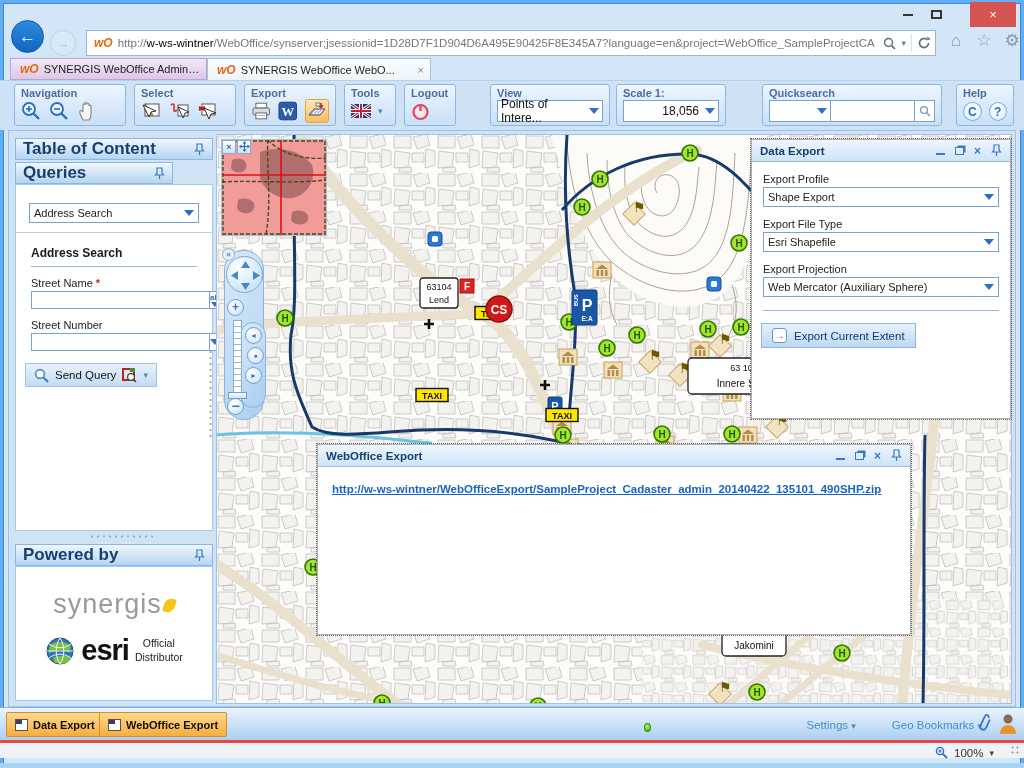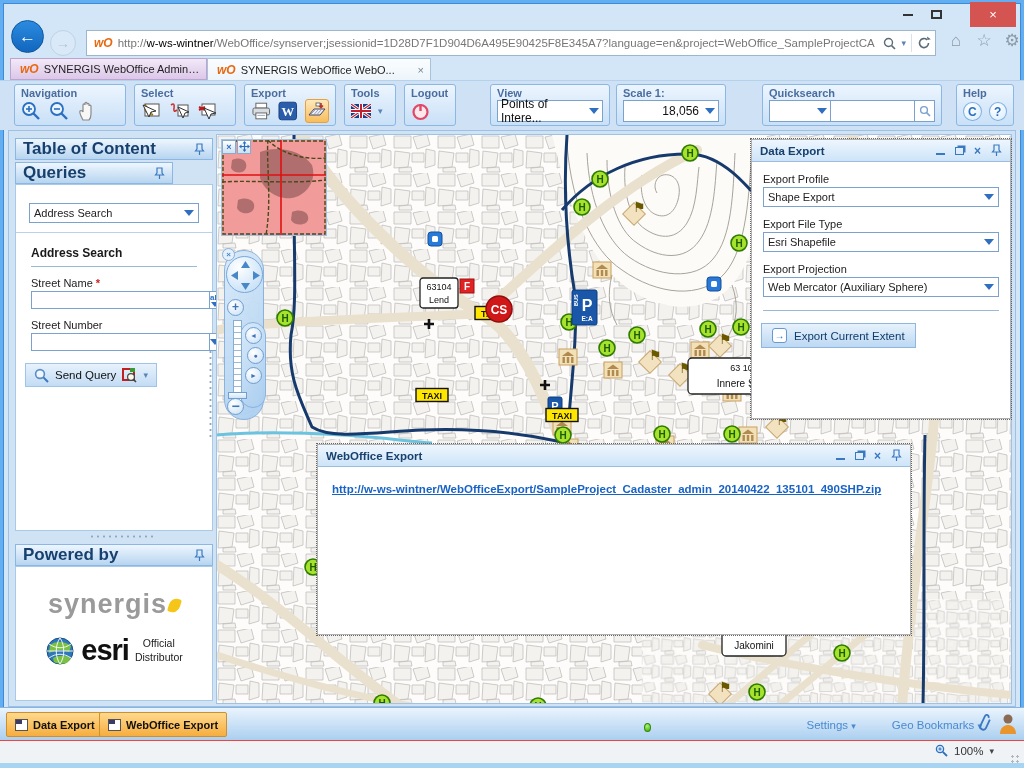--- a/index.html
+++ b/index.html
@@ -79,21 +79,21 @@
           align-items:center; justify-content:center; line-height:1; }
   .ab { color:#2a6fc0; font-size:8px; font-weight:bold; }
   .tri-dn { width:0; height:0; border-left:5px solid transparent; border-right:5px solid transparent; border-top:6px solid #2f6fc0; }
   .sendq { margin:12px 0 0 9px; display:inline-flex; align-items:center; gap:6px; height:24px; padding:0 8px;
            background:linear-gradient(#e7f2fc,#c3dcf4); border:1px solid #9ec4e8; font-size:11.5px; color:#111; }
   .dots-h { position:absolute; left:80px; top:403px; width:64px; height:5px;
             background-image:radial-gradient(circle,#8fa8c0 1px,transparent 1.2px); background-size:6px 5px; }
   .dots-v { position:absolute; left:199px; top:218px; width:5px; height:90px;
             background-image:radial-gradient(circle,#8fa8c0 1px,transparent 1.2px); background-size:5px 6px; }
 
-  .synergis { font-size:27px; color:#9a9a9a; letter-spacing:1px; position:relative;font-weight:bold; }
+  .synergis { font-size:27px; color:#9a9a9a; letter-spacing:1px; position:relative; }
   .leaf { display:inline-block; width:11px; height:15px; background:#f5c518; border-radius:8px 2px 8px 2px; transform:rotate(18deg); margin-left:2px; }
   .esrirow { display:flex; align-items:center; justify-content:center; gap:6px; margin-top:14px; }
   .esri-word { font-size:29px; font-weight:bold; color:#111; letter-spacing:-1px; }
   .esri-sub { font-size:10.5px; color:#222; line-height:1.25; }
 
   
   .map-box { position:absolute; left:207px; top:3px; width:796px; height:570px; background:#fdfcfa;
              border:1px solid #9fc2e6; overflow:hidden; }
   .ovmap { position:absolute; left:4px; top:4px; width:106px; height:97px; border:1px solid #9ec4e8; background:#f29b9b; }
   .ovbtn { position:absolute; width:14px; height:14px; background:linear-gradient(#ffffff,#cfe0f0);
@@ -144,21 +144,21 @@
           background:linear-gradient(#ffd98e,#f6ad3e); border:1px solid #cf8f2e; border-radius:2px;
           font-weight:bold; font-size:11px; color:#111; }
   .winic { width:13px; height:12px; background:#fff; border:1px solid #555; position:relative; }
   .winic::before { content:""; position:absolute; left:0; top:0; width:6px; height:4px; background:#3b3b66; }
   .tb-right { position:absolute; right:42px; top:0; height:33px; display:flex; align-items:center; gap:36px; }
   .tb-link { color:#4a8ad0; font-size:11.5px; }
   .tb-link .caret-sm { color:#4a8ad0; }
   .greendot { position:absolute; left:644px; top:15px; width:7px; height:9px; border-radius:50%;
               background:radial-gradient(circle at 40% 30%,#aef37a,#3fae06); border:1px solid #2e8a00; }
   .avatars { position:absolute; right:6px; top:4px; display:flex; gap:6px; align-items:center; }
-  .statusbar { position:absolute; left:0; top:740px; width:100%; height:27px; background:#f0f3f5; border-top:1px solid #ef4444; }
+  .statusbar { position:absolute; left:0; top:740px; width:100%; height:18px; background:#f0f3f5; border-top:3px solid #ef4444; }
   .zoomctl { position:absolute; right:30px; top:3px; display:flex; align-items:center; gap:6px; font-size:11.5px; color:#333; }
   .grip { position:absolute; right:4px; bottom:3px; width:10px; height:10px;
           background-image:radial-gradient(circle,#b0b6ba 1.2px,transparent 1.4px); background-size:5px 5px; }
   .bottomstrip { position:absolute; left:0; top:763px; width:100%; height:5px; background:#a6d4f2; }
   a { cursor:pointer; }
 </style>
 </head>
 <body>
 
 <div class="window">

